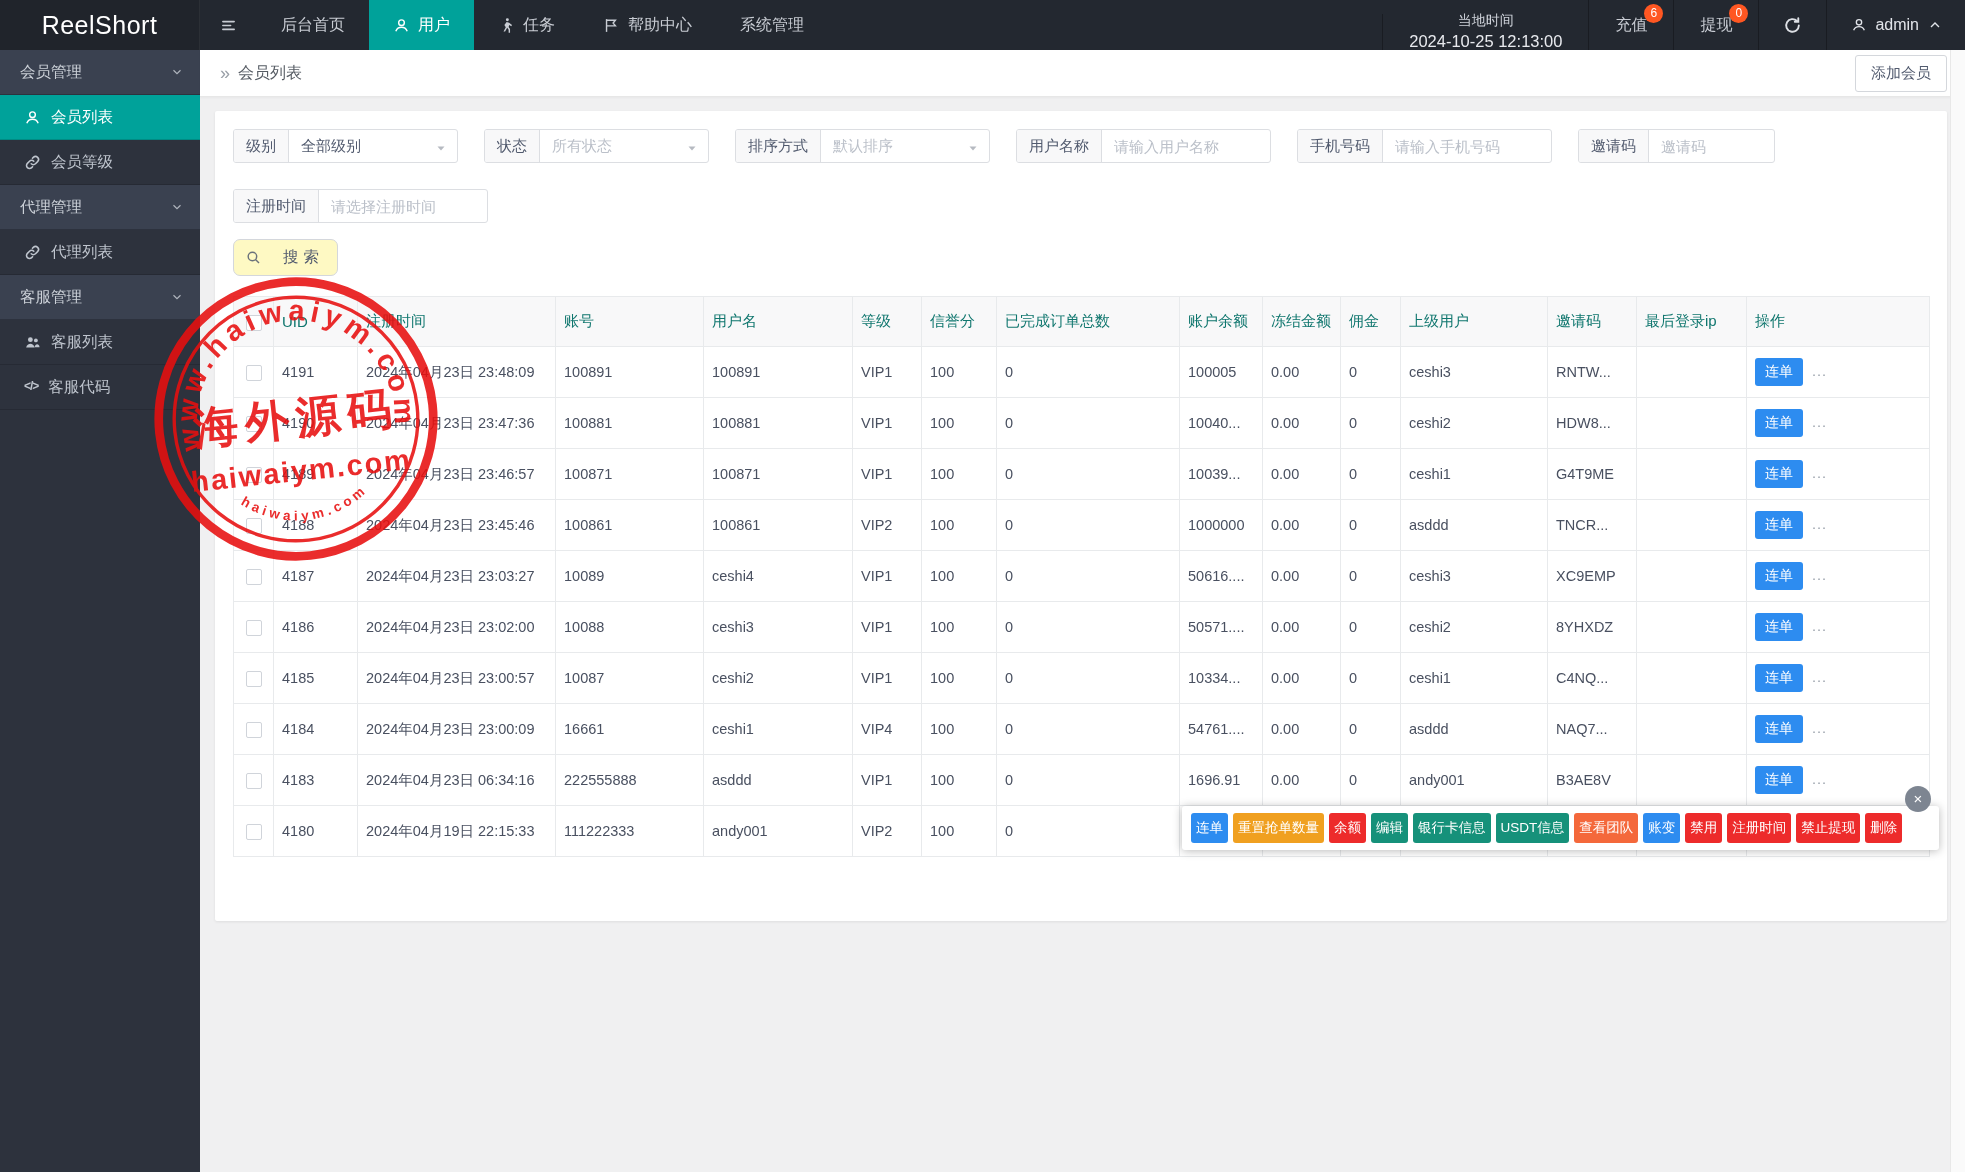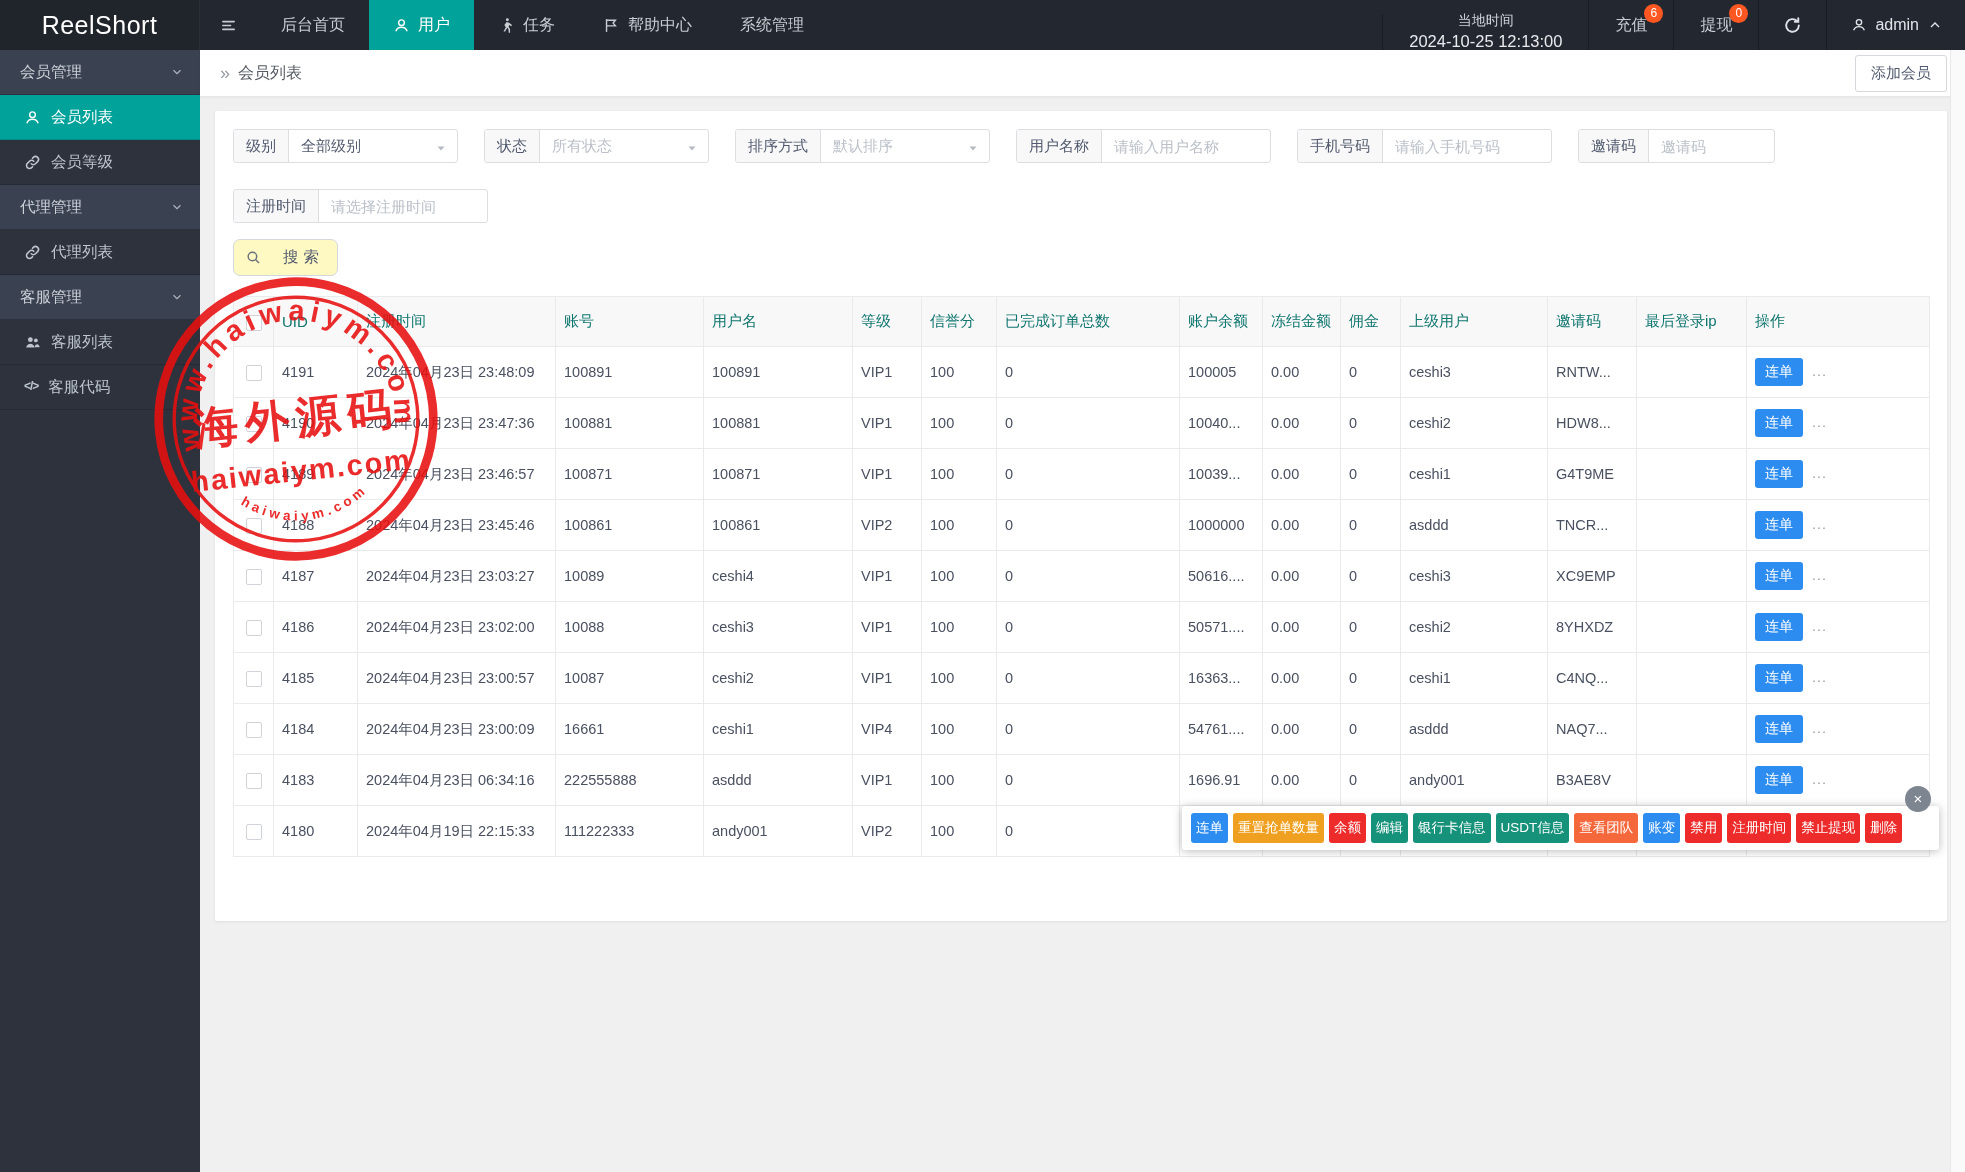--- a/index.html
+++ b/index.html
@@ -457,21 +457,21 @@
                 </tr>
                 <tr>
                   <td><span class="cb"></span></td>
                   <td>4185</td>
                   <td>2024年04月23日 23:00:57</td>
                   <td>10087</td>
                   <td>ceshi2</td>
                   <td>VIP1</td>
                   <td>100</td>
                   <td>0</td>
-                  <td>16363...</td>
+                  <td>10334...</td>
                   <td>0.00</td>
                   <td>0</td>
                   <td>ceshi1</td>
                   <td>C4NQ...</td>
                   <td></td>
                   <td><button class="btn-chain">连单</button><span class="more-dots">...</span></td>
                 </tr>
                 <tr>
                   <td><span class="cb"></span></td>
                   <td>4184</td>

